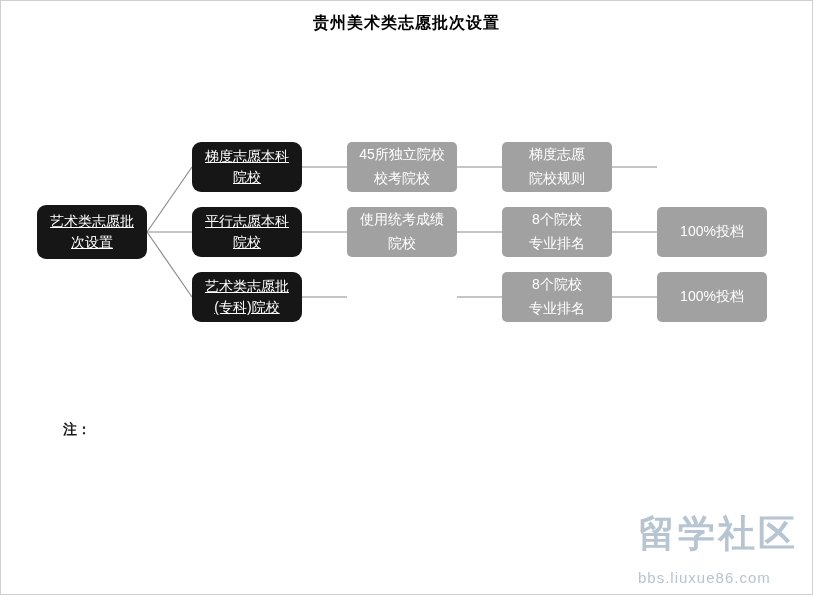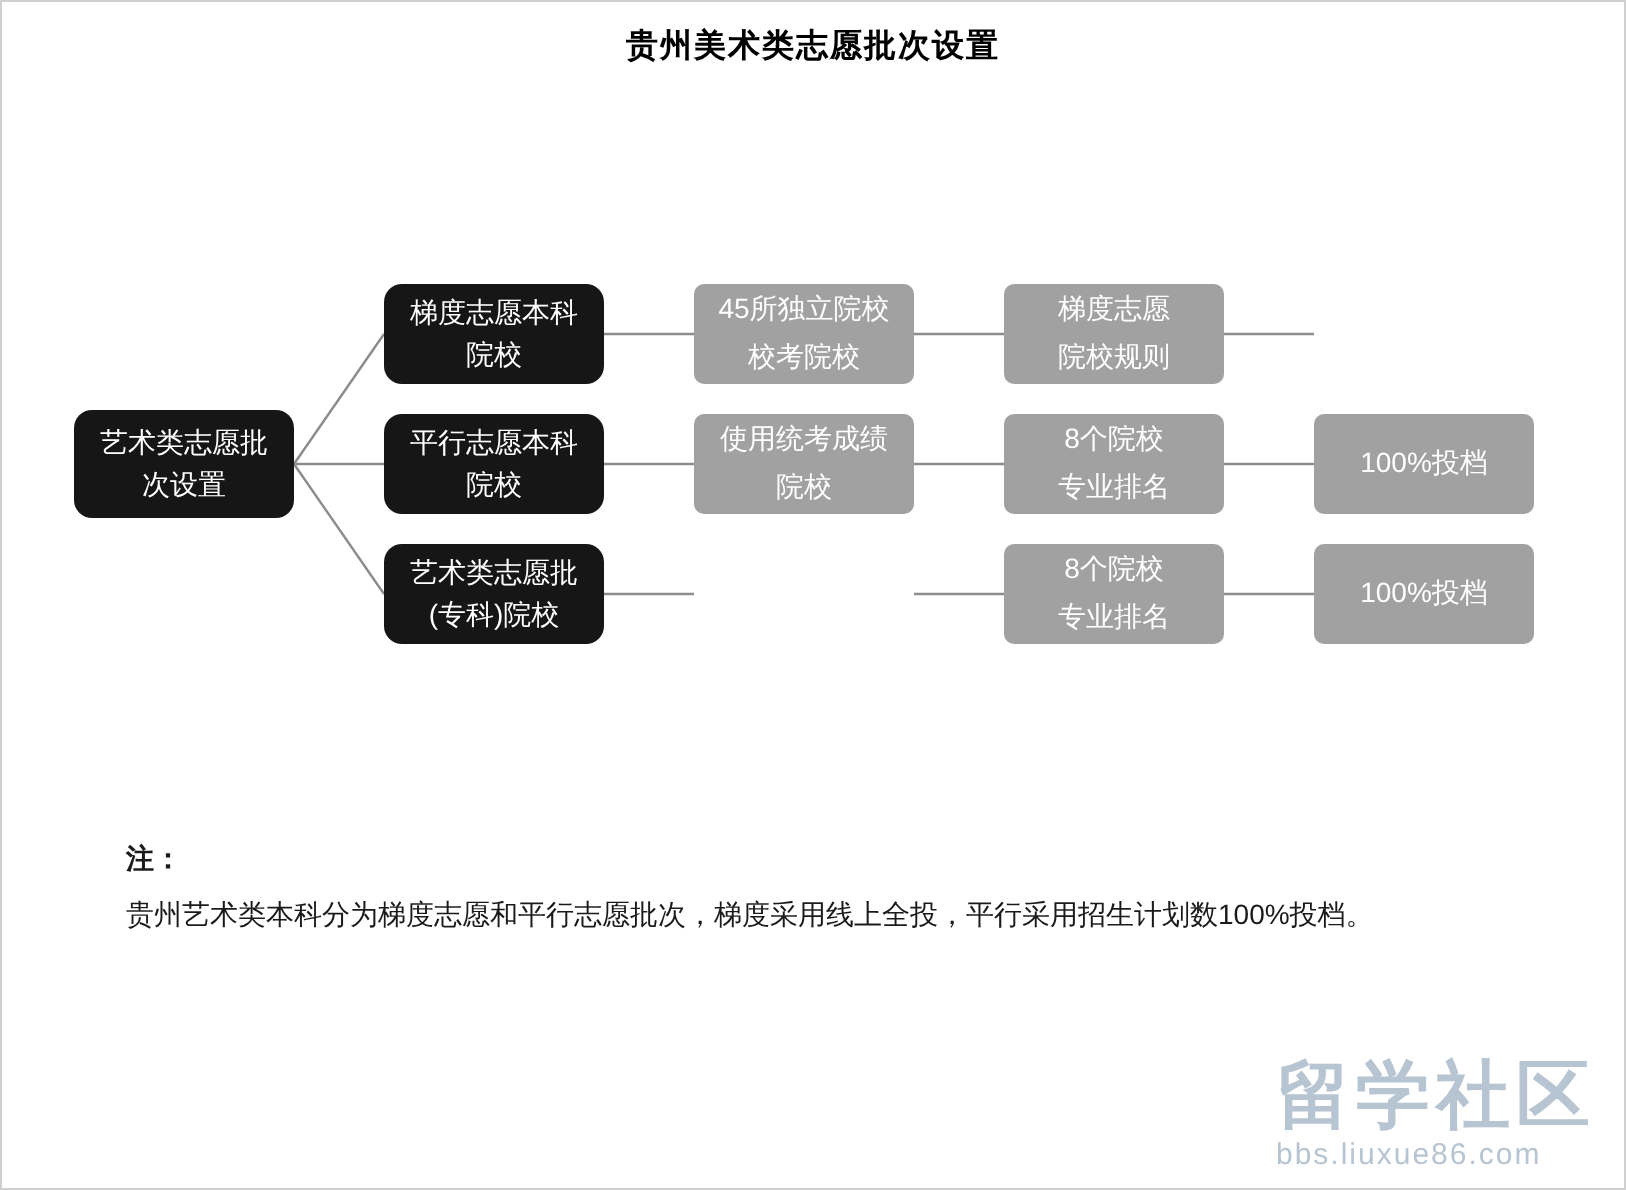--- a/index.html
+++ b/index.html
@@ -1,31 +1,31 @@
 <!DOCTYPE html>
 <html><head>
 <meta charset="utf-8">
 <style>
   html,body{margin:0;padding:0;background:#fff;}
   body{font-family:"Liberation Sans","DejaVu Sans",sans-serif;}
   .page{position:relative;width:813px;height:595px;background:#fff;border:1px solid #cfcfcf;box-sizing:border-box;overflow:hidden;}
   .title{position:absolute;top:12px;left:0;right:0;margin:0;text-align:center;font-size:16px;font-weight:bold;color:#000;letter-spacing:1px;}
   .connectors{position:absolute;left:0;top:0;width:813px;height:595px;pointer-events:none;}
   .box{position:absolute;width:110px;display:flex;align-items:center;justify-content:center;text-align:center;color:#fff;font-size:14px;line-height:1.5;white-space:pre-line;box-sizing:border-box;padding:2px 4px;}
-  .dark{background:#161616;border-radius:9px;height:50px;}
+  .dark{background:#161616;border-radius:9px;height:50px;text-decoration:underline;}
   .gray{background:#a1a1a1;border-radius:5px;height:50px;line-height:1.7;}
   .root{left:36px;top:204px;height:54px;}
   .r1{top:141px}.r2{top:206px}.r3{top:271px}
   .c1{left:191px}.c2{left:346px}.c3{left:501px}.c4{left:656px}
   .notes{position:absolute;left:62px;top:414px;right:50px;}
   .note-label{color:#cc0000;font-weight:bold;font-size:14px;margin:0 0 12px 0;}
   .notes p{margin:0;font-size:14px;color:#1a1a1a;line-height:28px;}
   .watermark{position:absolute;right:14px;bottom:8px;text-align:left;color:#b7c4d2;}
-  .wm-title{font-size:37px;font-weight:bold;letter-spacing:3px;line-height:1.1;text-shadow:1px 1px 0 rgba(255,255,255,0.7);}
-  .wm-url{font-size:15px;margin-top:0;letter-spacing:1px;}
+  .wm-title{font-size:37px;font-weight:bold;letter-spacing:3px;line-height:1.1;text-shadow:1px 1px 0 rgba(255,255,255,0.7);font-family:Liberation Mono, monospace;}
+  .wm-url{font-size:15px;margin-top:12px;letter-spacing:1px;}
 </style>
 </head>
 <body>
 
 <div class="page">
 
   <h1 class="title">贵州美术类志愿批次设置</h1>
 
   <svg class="connectors" viewBox="0 0 813 595" xmlns="http://www.w3.org/2000/svg">
     <g stroke="#8c8c8c" stroke-width="1.2" fill="none">
@@ -63,21 +63,20 @@
   <div class="box gray r2 c4">100%投档</div>
 
   <div class="box dark r3 c1">艺术类志愿批
 (专科)院校</div>
   <div class="box gray r3 c3">8个院校
 专业排名</div>
   <div class="box gray r3 c4">100%投档</div>
 
   <div class="notes">
     <p class="note-label">注：</p>
-    <p>贵州艺术类本科分为梯度志愿和平行志愿批次，梯度采用线上全投，平行采用招生计划数100%投档。</p>
   </div>
 
   <div class="watermark">
     <div class="wm-title">留学社区</div>
     <div class="wm-url">bbs.liuxue86.com</div>
   </div>
 
 </div>
 
 </body></html>

